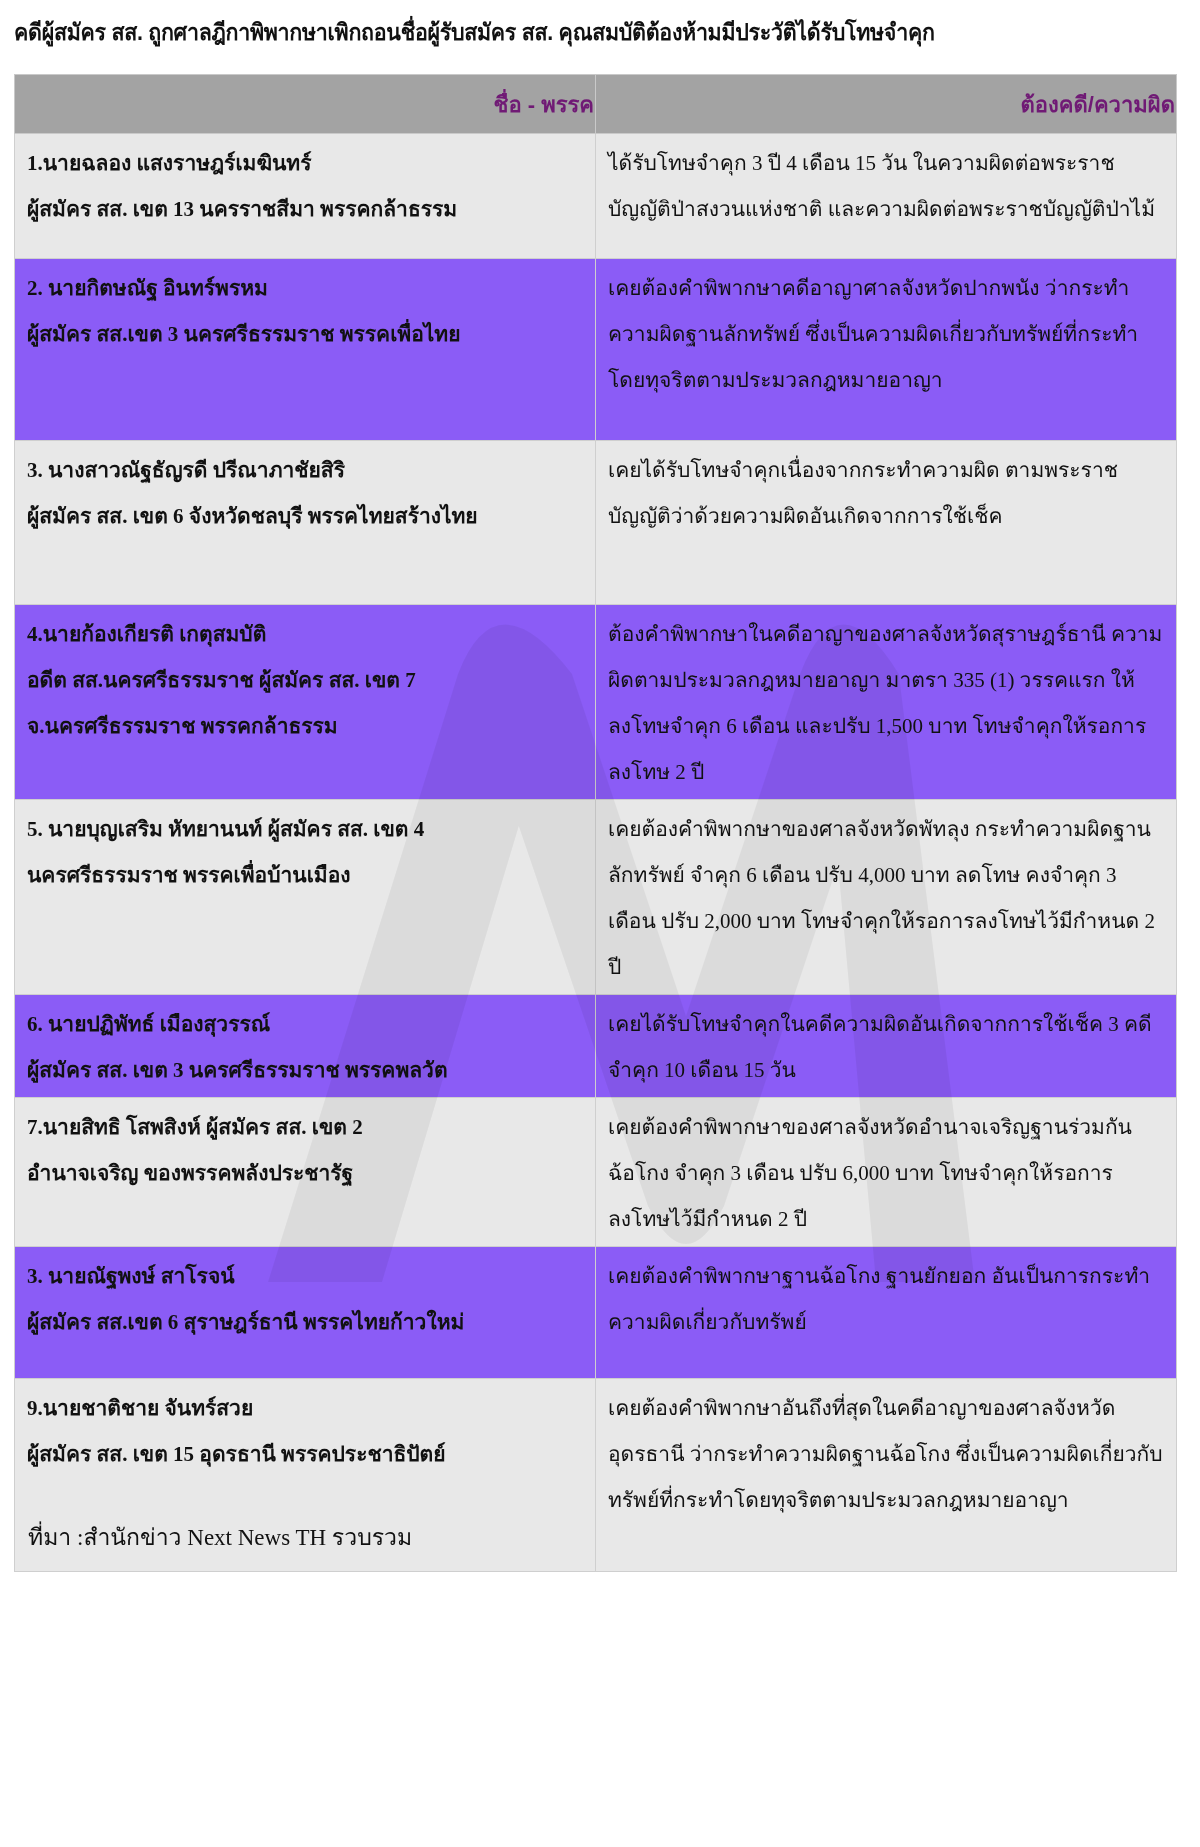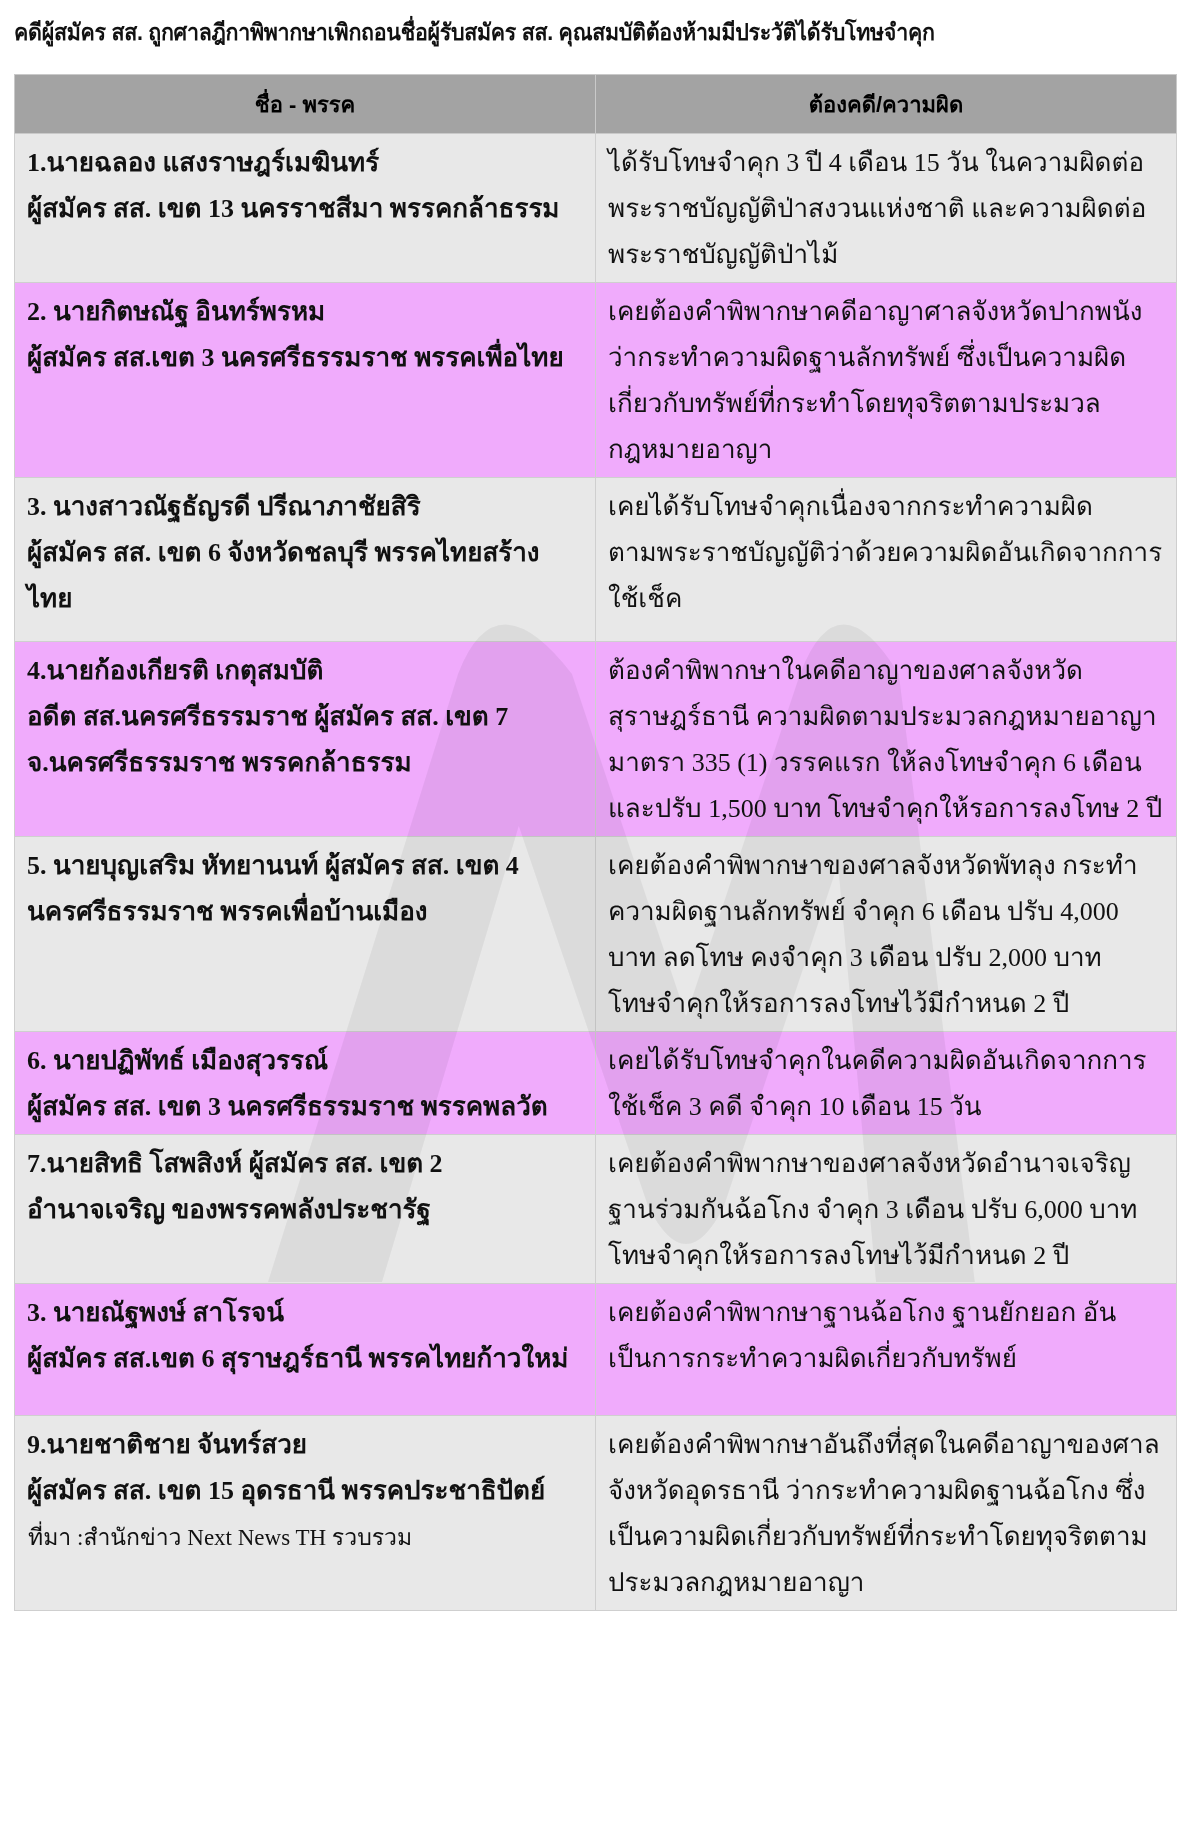--- a/index.html
+++ b/index.html
@@ -17,30 +17,30 @@
     position: absolute; left: 230px; top: 560px; width: 760px; height: 760px;
     pointer-events: none; z-index: 2; opacity: 0.05;
   }
   table.cases {
     position: absolute; left: 14px; top: 74px; width: 1162px;
     border-collapse: collapse; table-layout: fixed;
   }
   table.cases col.c1 { width: 581px; }
   table.cases col.c2 { width: 581px; }
   table.cases th {
-    background: #a3a3a3; color: #000000; height: 56px;
+    background: #a3a3a3; color: #701a75; height: 56px;
     font-family: "Liberation Sans", "DejaVu Sans", sans-serif; font-weight: bold;
-    font-size: 22px; text-align: center; border: 1px solid #c9c9c9;
+    font-size: 22px; text-align: right; border: 1px solid #c9c9c9;
   }
   table.cases td {
     vertical-align: top; border: 1px solid #cfcfcf; padding: 6px 12px 4px 12px;
-    font-size: 26px; line-height: 46px; margin-left: 38px;
+    font-size: 21px; line-height: 46px; margin-left: 38px;
   }
   table.cases tr.odd td { background: #e8e8e8; }
-  table.cases tr.even td { background: #f0abfc; }
+  table.cases tr.even td { background: #8b5cf6; }
   td.name-cell { font-weight: bold; }
   td.name-cell div { white-space: normal; }
   td.case-cell { font-weight: normal; }
   .source {
     position: absolute; left: 28px; top: 1518px; font-size: 23px; line-height: 40px; text-align: center;
   }
 </style>
 </head>
 <body>
 

